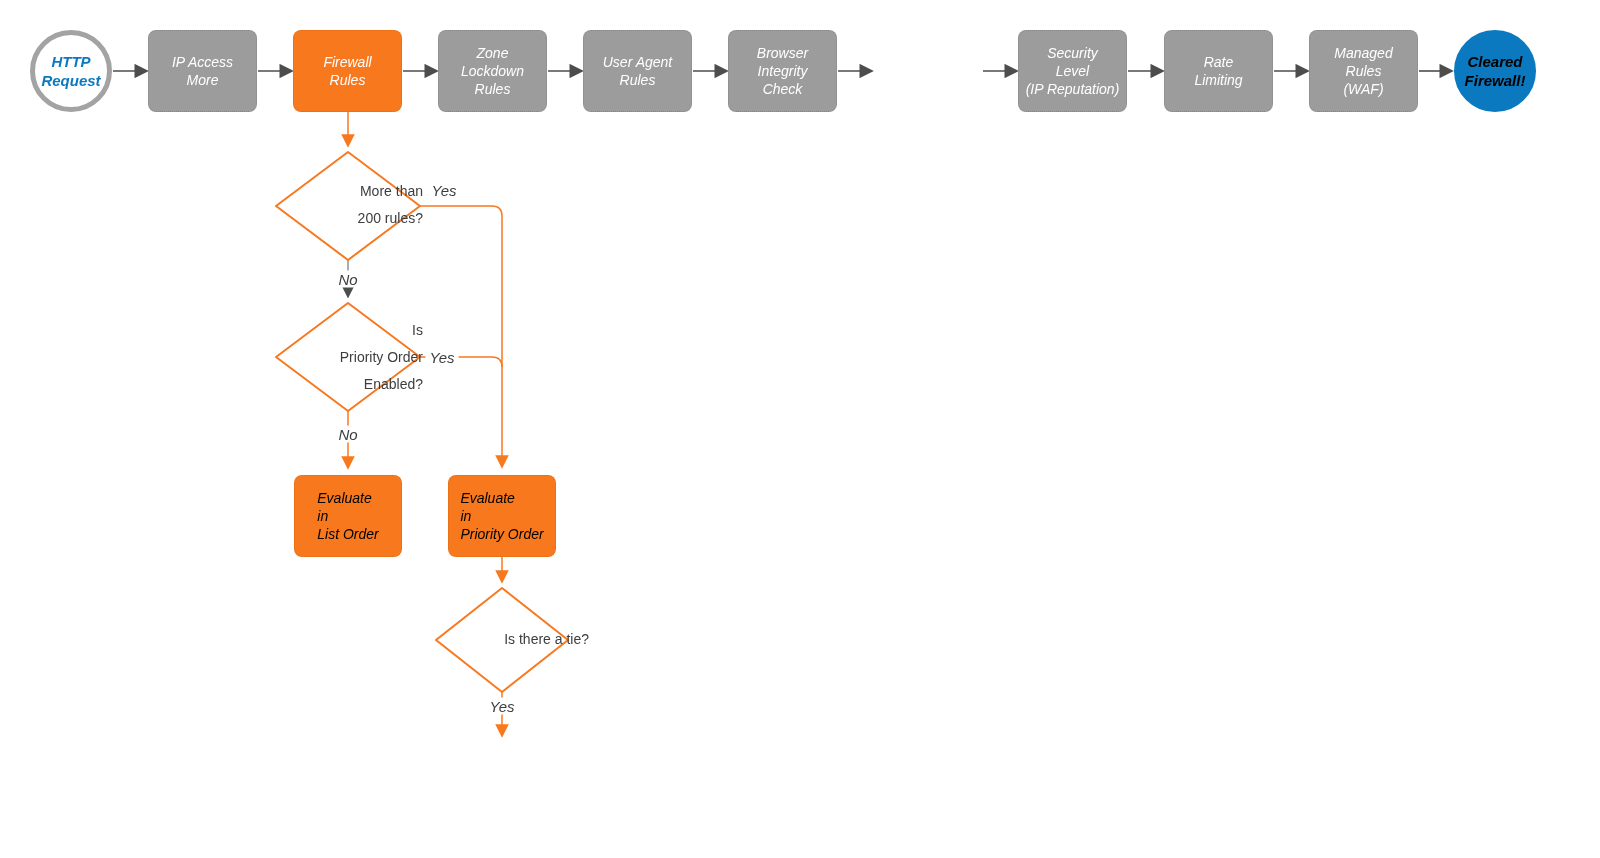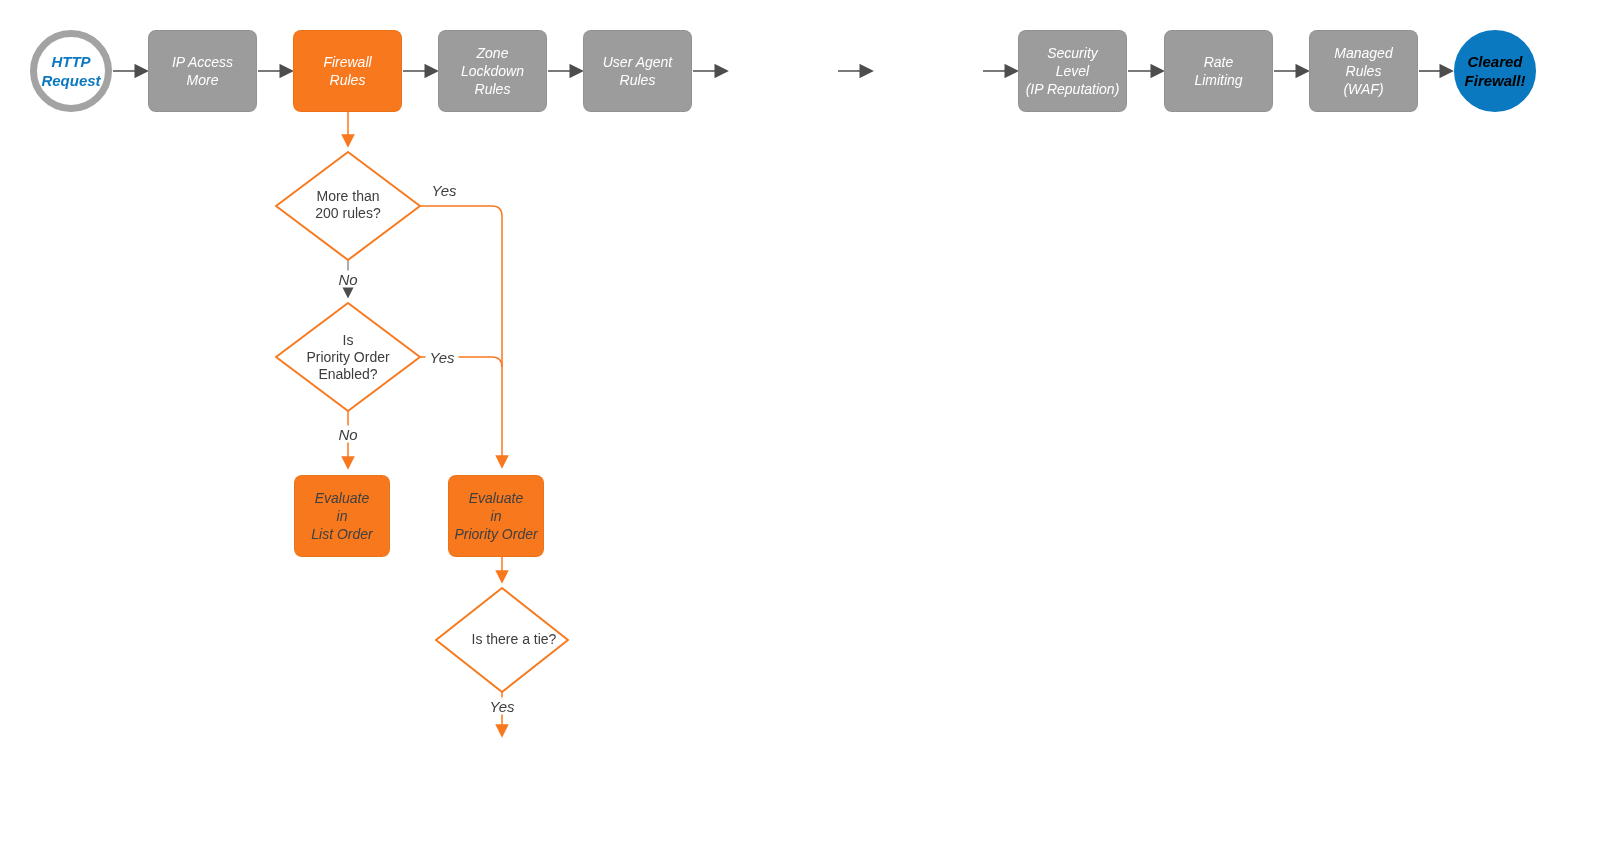--- a/index.html
+++ b/index.html
@@ -28,52 +28,52 @@
     font-style: italic;
     font-size: 14px; line-height: 18px;
     white-space: pre-line;
   }
   .stage.orange, .action {
     background: #f8781e;
     border: 1px dotted #e06c10;
   }
   .action {
     position: absolute;
-    width: 96px; height: 82px;
+    width: 108px; height: 82px;
     border-radius: 8px;
-    display: flex; align-items: center; justify-content: center; text-align: center;
-    color: #404040; font-style: italic;
+    display: flex; align-items: center; justify-content: center; 
+    color: #000000; font-style: italic;
     font-size: 14px; line-height: 18px;
     white-space: pre-line;
   }
   .terminal {
     width: 82px; height: 82px;
     border-radius: 50%;
     font-weight: bold; font-style: italic;
     font-size: 15px; line-height: 19px;
     white-space: pre-line;
   }
   .terminal.start {
     left: 30px; top: 30px;
     background: #ffffff;
-    border: 7px solid #a3a3a3;
+    border: 5px solid #a3a3a3;
     color: #0b79c0;
   }
   .terminal.end {
     left: 1454px; top: 30px;
     background: #0b79c0;
     border: 5px solid #0b79c0;
     color: #000000;
   }
   .decision-text {
     position: absolute;
     transform: translate(-50%, -50%);
-    text-align: center;
+    text-align: right;
     color: #3d3d3d;
-    font-size: 14px; line-height: 17px;
+    font-size: 14px; line-height: 27px;
     white-space: pre-line;
     width: 150px;
   }
   .edge-label {
     position: absolute;
     transform: translate(-50%, -50%);
     background: #ffffff;
     padding: 0 4px;
     color: #3d3d3d;
     font-style: italic;
@@ -140,20 +140,25 @@
   </div>
   <div class="node stage" style="left:438px">
     <span>Zone
 Lockdown
 Rules</span>
   </div>
   <div class="node stage" style="left:583px">
     <span>User Agent
 Rules</span>
   </div>
+  <div class="node stage" style="left:728px">
+    <span>Browser
+Integrity
+Check</span>
+  </div>
   <div class="node stage" style="left:1164px">
     <span>Rate
 Limiting</span>
   </div>
   <div class="node stage" style="left:1018px">
     <span>Security
 Level
 (IP Reputation)</span>
   </div>
   <div class="node stage" style="left:1309px">

